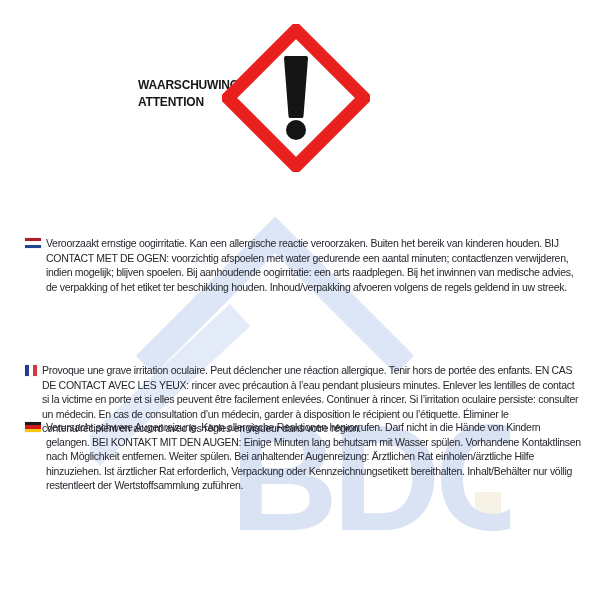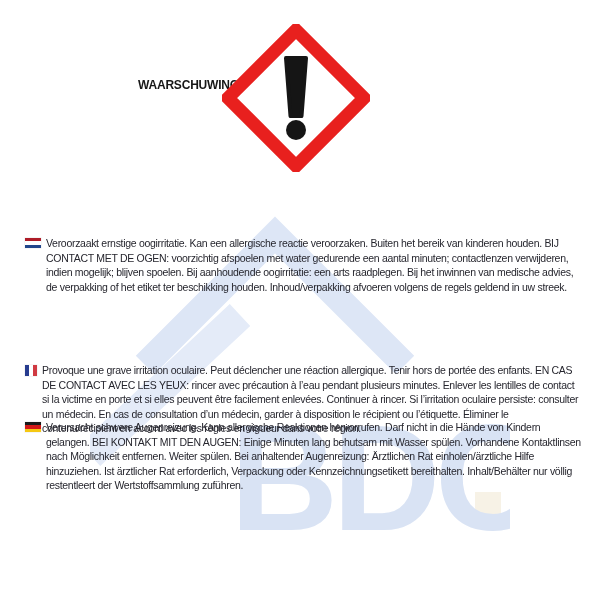--- a/index.html
+++ b/index.html
@@ -39,20 +39,21 @@
   <svg class="watermark" viewBox="0 0 420 360" aria-hidden="true">
     <polygon points="0,240 55,188 68,200 13,252" fill="#f5e8da"></polygon>
     <line x1="0" y1="255" x2="150" y2="115" stroke-width="30" stroke="#e4ebf8"></line>
     <polyline points="55,165 185,35 315,165" fill="none" stroke-width="26" stroke="#dde6f6"></polyline>
     <rect x="385" y="292" width="26" height="26" fill="#f7f2e6"></rect>
     <text x="140" y="330" font-size="150" font-weight="bold" letter-spacing="-6" font-family="Liberation Sans, DejaVu Sans, sans-serif" fill="#d9e3f4">BDC</text>
   </svg>
 
   <div class="signal-words">
     <div>WAARSCHUWING</div>
+    <div>ATTENTION</div>
   </div>
 
   <svg class="pictogram" viewBox="0 0 148 148">
     <polygon points="74,6 142,74 74,142 6,74" stroke-width="13" stroke-linejoin="miter" fill="#ffffff" stroke="#e8201e"></polygon>
     <path d="M64,34 h20 l-4.5,58 h-11 z" stroke-width="4" stroke-linejoin="round" stroke="#151515" fill="#151515"></path>
     <circle cx="74" cy="106" r="10" fill="#151515"></circle>
   </svg>
 
   <div class="statement statement-nl">
     <div class="flag horizontal">

